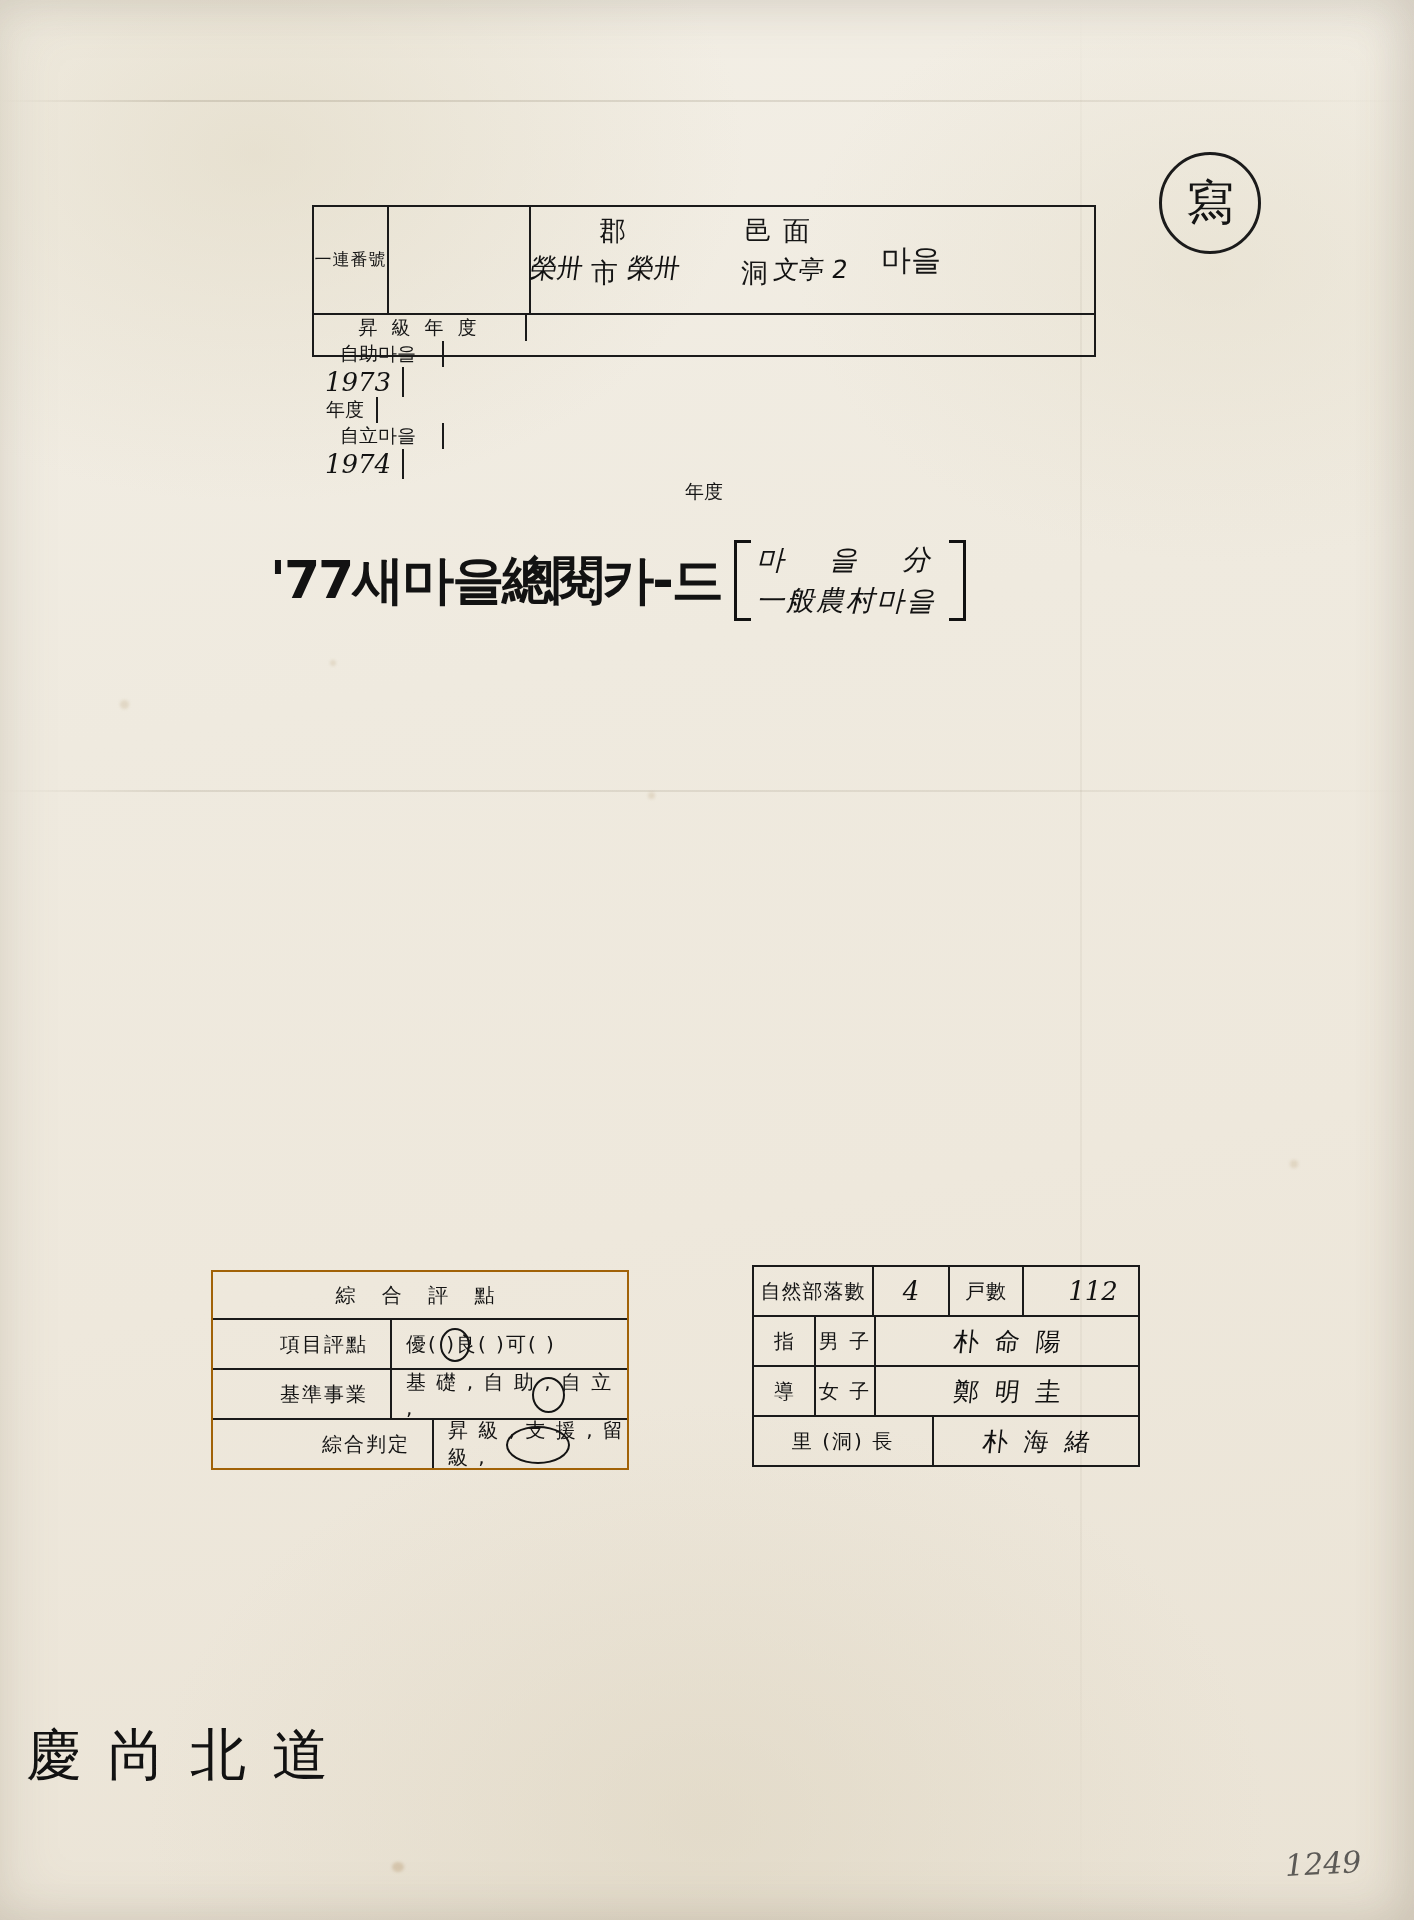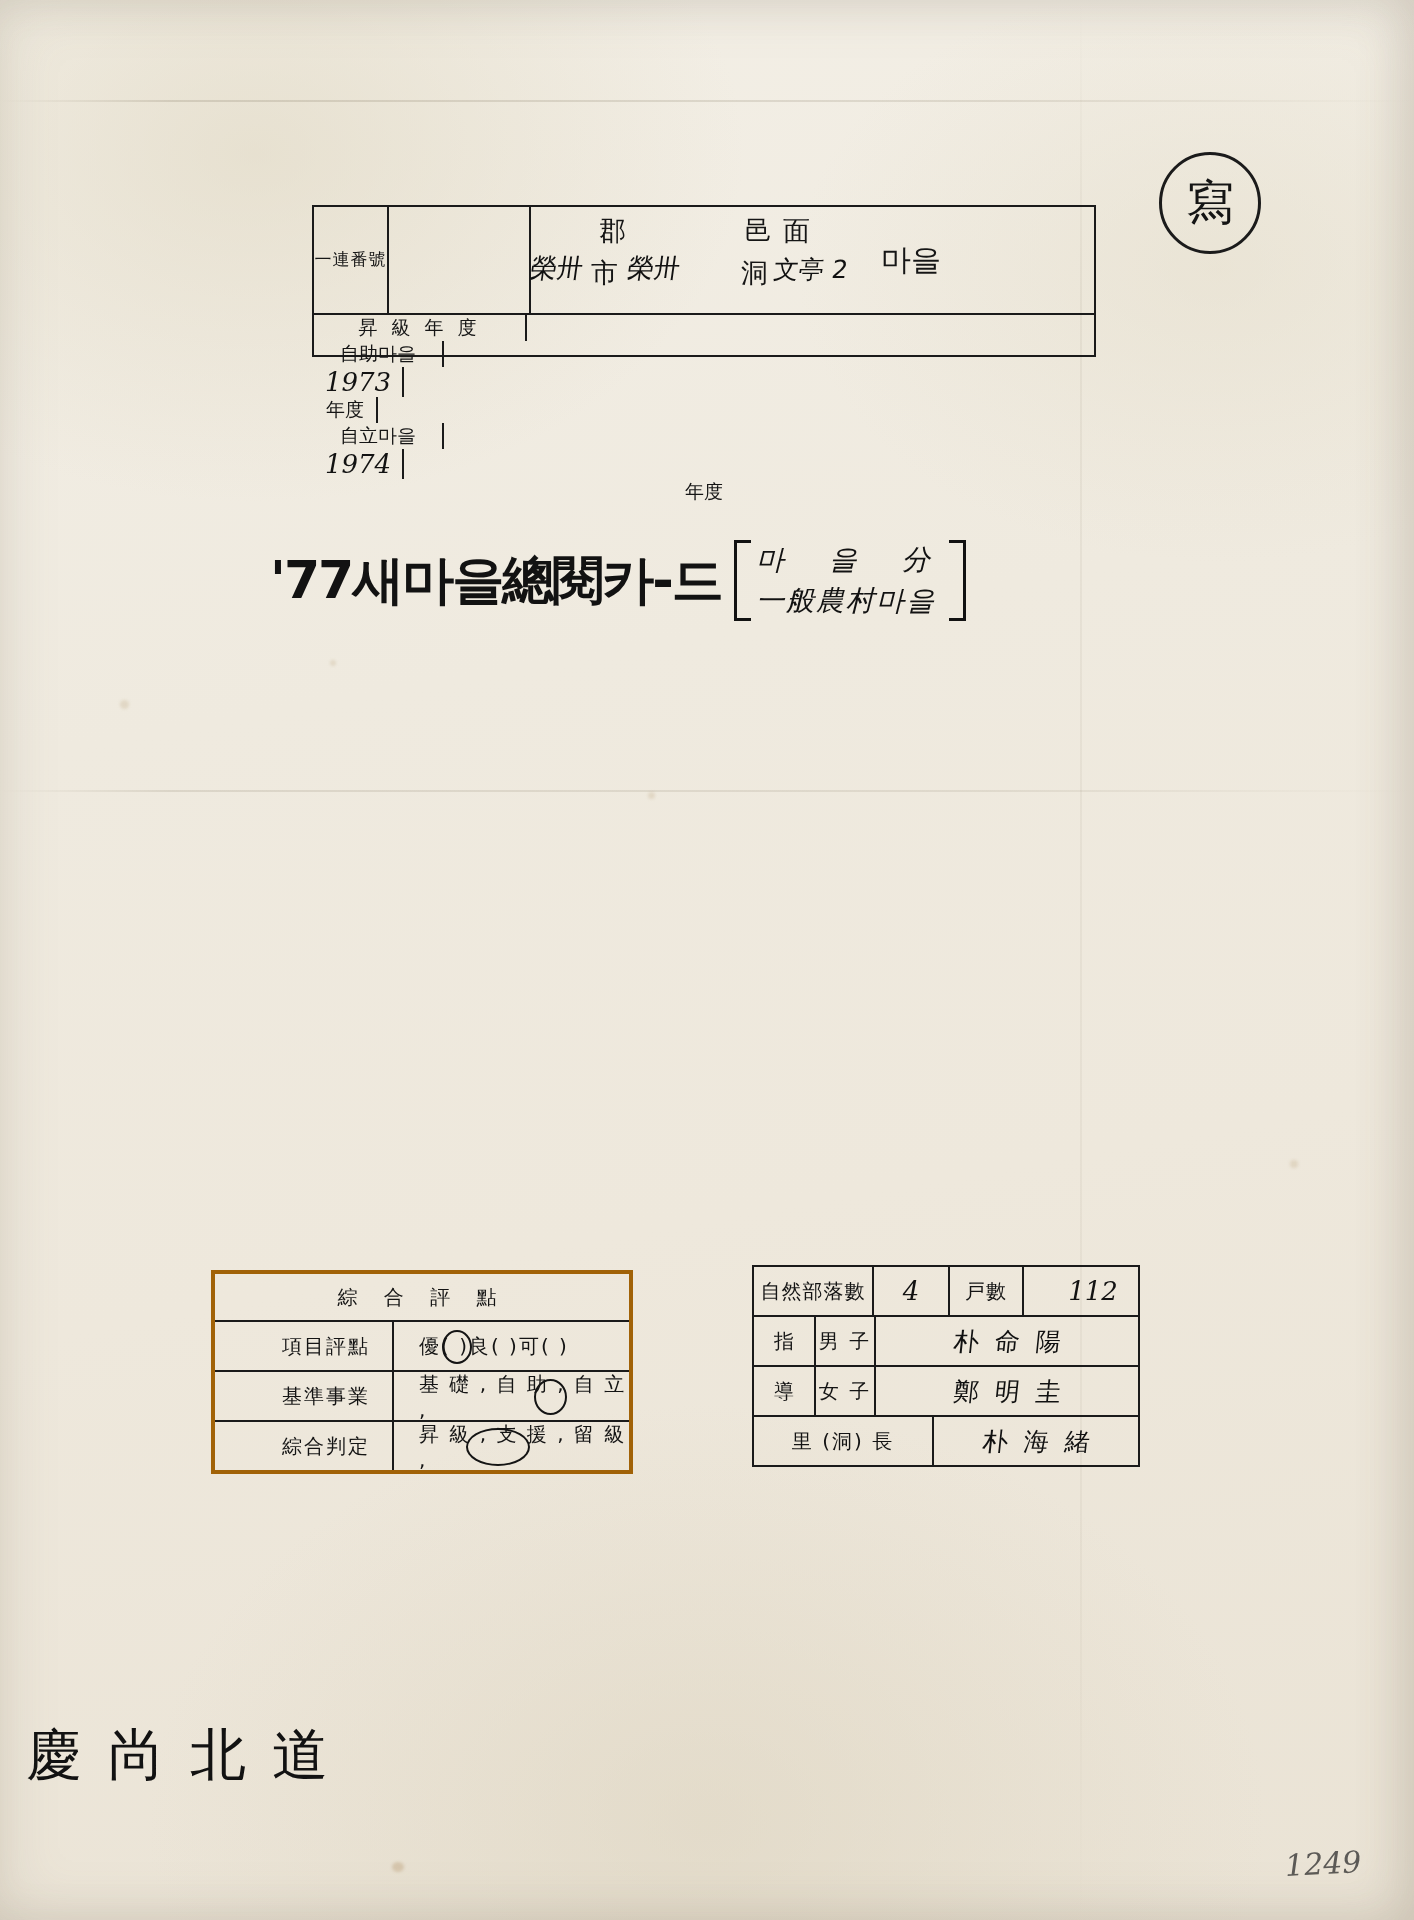--- a/index.html
+++ b/index.html
@@ -176,49 +176,49 @@
   }
   .brace-line { white-space: nowrap; letter-spacing: 2px; }
   .brace-line.spaced { letter-spacing: 18px; }
 
   
   #eval-table {
     position: absolute;
     left: 211px;
     top: 1270px;
     width: 414px;
-    border: 4px solid #a16207;
+    border: 2px solid #a16207;
     font-size: 20px;
     color: #141414;
   }
   #eval-table .row {
     display: flex;
     height: 48px;
     border-bottom: 2px solid #1a1a1a;
   }
-  #eval-table .row:last-child { border-bottom: none; }
+  #eval-table .row:last-child { border-bottom: none; margin-left: 42px; }
   #eval-table .row.head {
     height: 46px;
     justify-content: center;
     align-items: center;
   }
   #eval-table .lbl {
     width: 132px;
     border-right: 2px solid #1a1a1a;
     display: flex;
     align-items: center;
     justify-content: center;
     letter-spacing: 2px;
     padding-left: 45px;
   }
   #eval-table .val {
     flex: 1;
     display: flex;
     align-items: center;
-    padding-left: 25px;
+    padding-left: 14px;
     letter-spacing: 2px;
     position: relative;
   }
   .circle-mark {
     position: absolute;
     border: 2px solid #141414;
     border-radius: 50%;
   }
 
   

